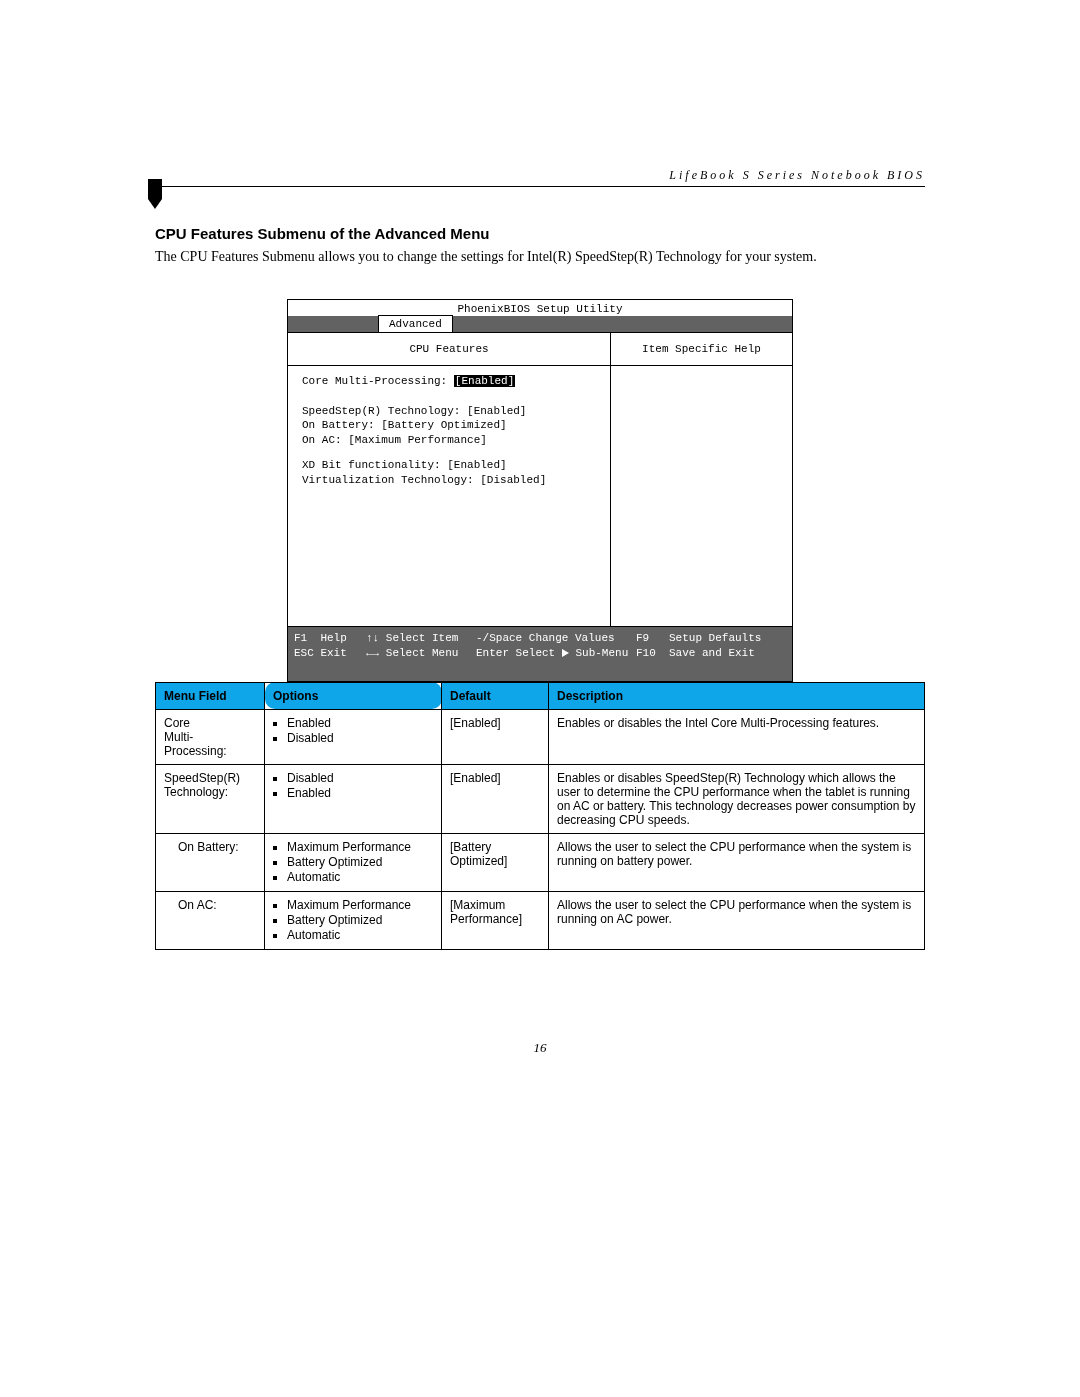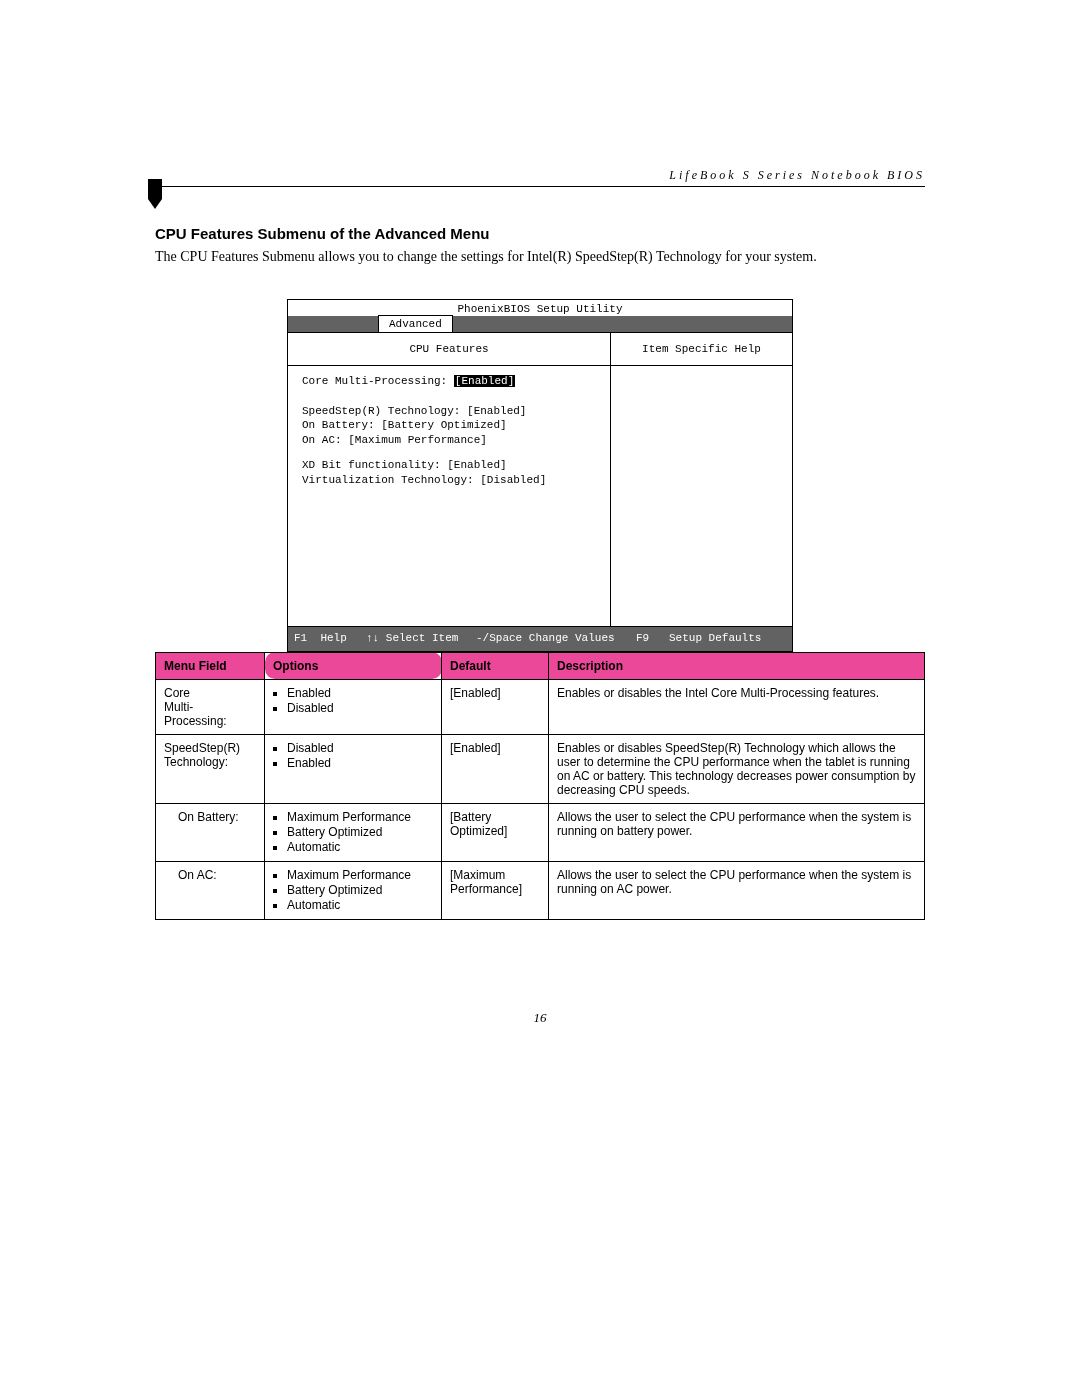--- a/index.html
+++ b/index.html
@@ -102,21 +102,21 @@
   }
   .panel-content .row { white-space: nowrap; }
   .sel {
     background: #000;
     color: #fff;
     padding: 0 1px;
   }
   .bios-footer {
     background: #626263;
     color: #fff;
-    padding: 4px 6px 5px;
+    padding: 4px 6px 20px;
     font-size: 11px;
     line-height: 1.35;
   }
   .bf-row { display: flex; }
   .bf-cell { white-space: pre; }
   .tri {
     display: inline-block;
     width: 0; height: 0;
     border-top: 4px solid transparent;
     border-bottom: 4px solid transparent;
@@ -147,21 +147,21 @@
     font-family: "Helvetica Neue", Arial, sans-serif;
     font-size: 12px;
   }
   table.spec th, table.spec td {
     border: 1px solid #000;
     padding: 6px 8px;
     vertical-align: top;
     text-align: left;
   }
   table.spec th {
-    background: #ec4899;
+    background: #0ea5e9;
     font-weight: bold;
   }
   table.spec ul {
     margin: 0;
     padding-left: 14px;
   }
   table.spec ul li {
     list-style-type: square;
     margin-bottom: 1px;
   }
@@ -209,20 +209,26 @@
         <div class="panel-title">Item Specific Help</div>
       </div>
     </div>
     <div class="bios-footer" id="bios-footer">
         <div class="bf-row">
           <span class="bf-cell" style="display: inline-block; width: 72px;">F1  Help</span>
           <span class="bf-cell" style="display: inline-block; width: 110px;">↑↓ Select Item</span>
           <span class="bf-cell" style="display: inline-block; width: 160px;">-/Space Change Values</span>
           <span class="bf-cell" style="display: inline-block; width: 150px;">F9   Setup Defaults</span>
         </div>
+        <div class="bf-row">
+          <span class="bf-cell" style="display: inline-block; width: 72px;">ESC Exit</span>
+          <span class="bf-cell" style="display: inline-block; width: 110px;">←→ Select Menu</span>
+          <span class="bf-cell" style="display: inline-block; width: 160px;">Enter Select <span class="tri"></span> Sub-Menu</span>
+          <span class="bf-cell" style="display: inline-block; width: 150px;">F10  Save and Exit</span>
+        </div>
       </div>
   </div>
 
 
   <table class="spec">
     <thead>
         <tr id="thead-row">
           <th class="col-field">Menu Field</th>
           <th class="col-opt">Options</th>
           <th class="col-def">Default</th>

